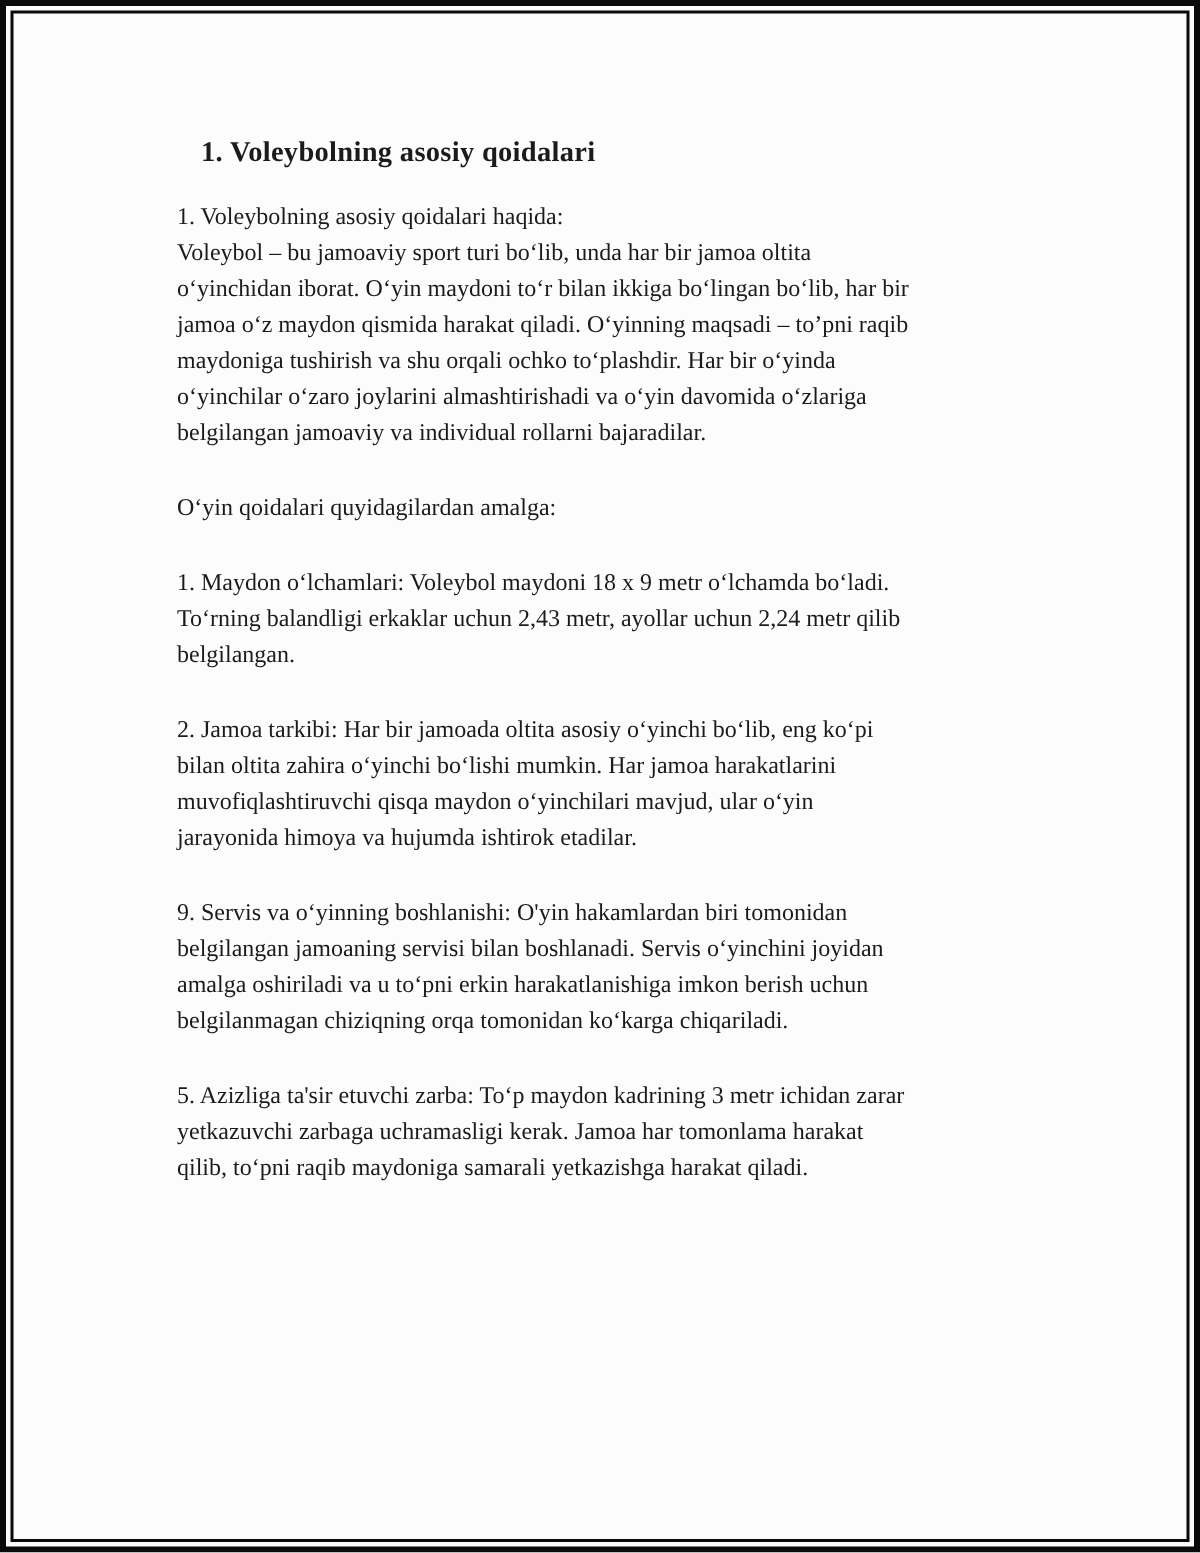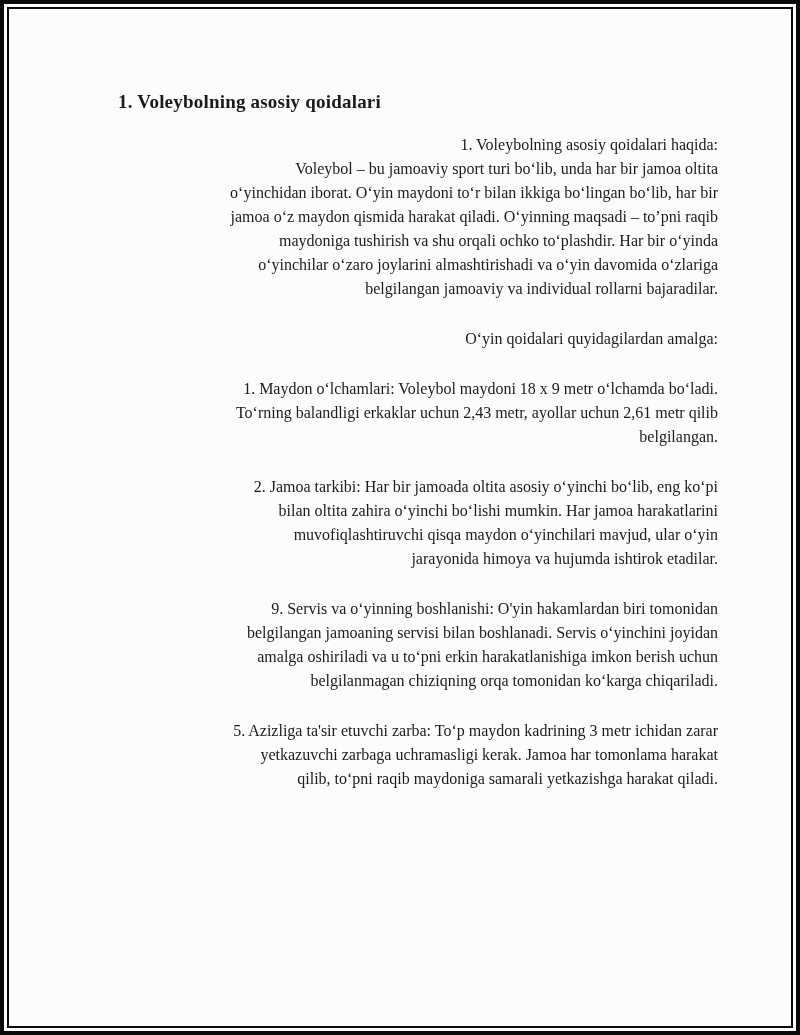--- a/index.html
+++ b/index.html
@@ -33,48 +33,47 @@
     left: 109px;
     top: 82px;
     width: 600px;
     color: #1b1b1b;
     font-family: "Liberation Serif", "DejaVu Serif", serif;
   }
   .title {
     font-size: 19px;
     font-weight: bold;
     line-height: 22px;
-    margin: 0 0 20px 0;
+    margin: 0 0 20px 16px;
     letter-spacing: 0.2px;
   }
   .para {
     font-size: 16px;
     line-height: 24px;
     margin: 0 0 26px 0;
     white-space: pre-wrap;
-    text-align: right;
   }
 </style>
 </head>
 <body>
 
 <div class="page">
   <div class="frame">
     <div class="content">
       <h1 class="title">1. Voleybolning asosiy qoidalari</h1>
       <p class="para">1. Voleybolning asosiy qoidalari haqida:
 Voleybol – bu jamoaviy sport turi bo‘lib, unda har bir jamoa oltita
 o‘yinchidan iborat. O‘yin maydoni to‘r bilan ikkiga bo‘lingan bo‘lib, har bir
 jamoa o‘z maydon qismida harakat qiladi. O‘yinning maqsadi – to’pni raqib
 maydoniga tushirish va shu orqali ochko to‘plashdir. Har bir o‘yinda
 o‘yinchilar o‘zaro joylarini almashtirishadi va o‘yin davomida o‘zlariga
 belgilangan jamoaviy va individual rollarni bajaradilar.</p>
       <p class="para">O‘yin qoidalari quyidagilardan amalga:</p>
       <p class="para">1. Maydon o‘lchamlari: Voleybol maydoni 18 x 9 metr o‘lchamda bo‘ladi.
-To‘rning balandligi erkaklar uchun 2,43 metr, ayollar uchun 2,61 metr qilib
+To‘rning balandligi erkaklar uchun 2,43 metr, ayollar uchun 2,24 metr qilib
 belgilangan.</p>
       <p class="para">2. Jamoa tarkibi: Har bir jamoada oltita asosiy o‘yinchi bo‘lib, eng ko‘pi
 bilan oltita zahira o‘yinchi bo‘lishi mumkin. Har jamoa harakatlarini
 muvofiqlashtiruvchi qisqa maydon o‘yinchilari mavjud, ular o‘yin
 jarayonida himoya va hujumda ishtirok etadilar.</p>
       <p class="para">9. Servis va o‘yinning boshlanishi: O'yin hakamlardan biri tomonidan
 belgilangan jamoaning servisi bilan boshlanadi. Servis o‘yinchini joyidan
 amalga oshiriladi va u to‘pni erkin harakatlanishiga imkon berish uchun
 belgilanmagan chiziqning orqa tomonidan ko‘karga chiqariladi.</p>
       <p class="para">5. Azizliga ta'sir etuvchi zarba: To‘p maydon kadrining 3 metr ichidan zarar

